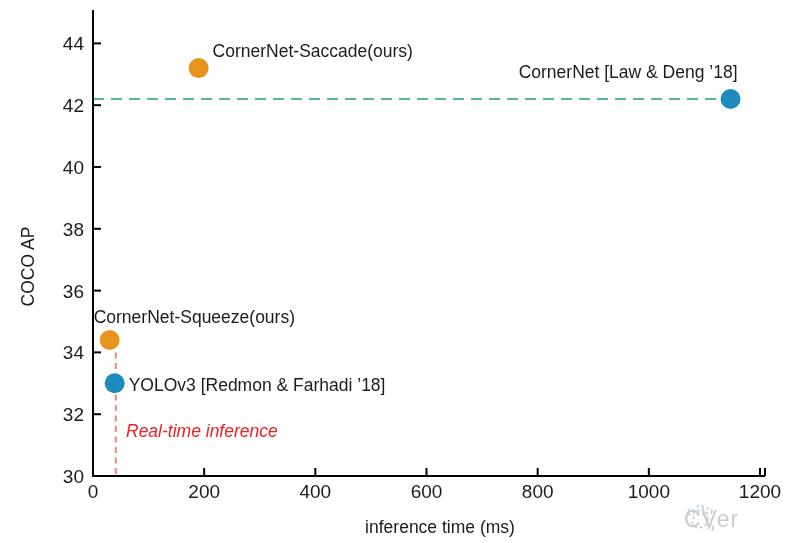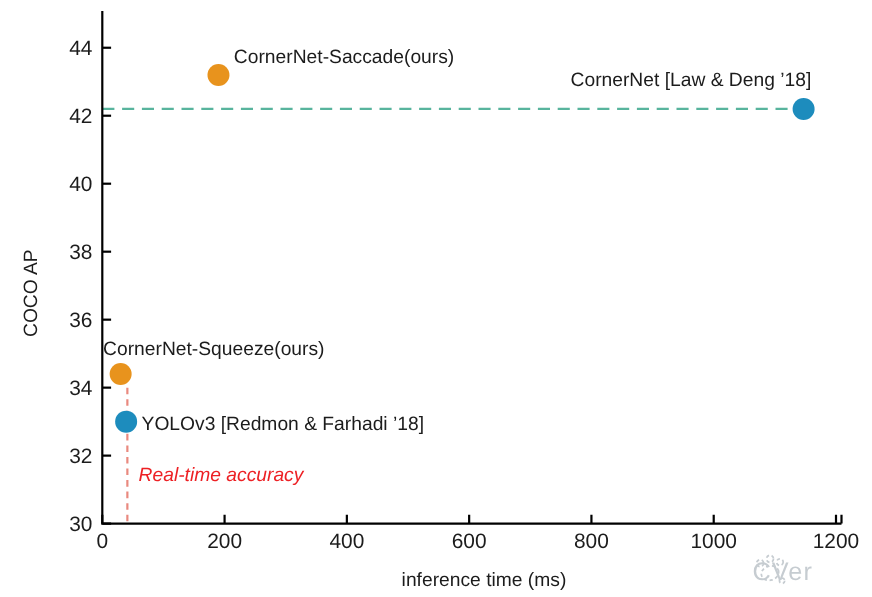--- a/index.html
+++ b/index.html
@@ -78,21 +78,21 @@
       <text x="93.675" y="323.0400000000001" font-size="17.5" text-anchor="start" fill="#1c1c1c" font-family="&quot;Liberation Sans&quot;, sans-serif">CornerNet-Squeeze(ours)</text>
       <circle cx="114.67750000000001" cy="383.3" r="10" fill="#1d8cbd"></circle>
       <text x="128.6775" y="391.3" font-size="17.5" text-anchor="start" fill="#1c1c1c" font-family="&quot;Liberation Sans&quot;, sans-serif">YOLOv3 [Redmon &amp; Farhadi ’18]</text>
     </svg>
 
   <div class="axis-title-x">inference time (ms)</div>
 
   <div class="axis-title-y">COCO AP</div>
 
 
-  <div class="anno-text anno-realtime">Real-time accuracy</div>
+  <div class="anno-text anno-realtime">Real-time inference</div>
 
   <div class="watermark">
     <svg width="36" height="36" viewBox="0 0 36 36">
       <g fill="none" stroke="#b4bcc2" stroke-width="1.6" stroke-dasharray="3 2.4">
         <ellipse cx="16" cy="22" rx="8" ry="6.5" transform="rotate(-18 16 22)"></ellipse>
         <circle cx="7" cy="13" r="3.2"></circle>
         <circle cx="16" cy="9" r="3.2"></circle>
         <circle cx="25" cy="12" r="3.0"></circle>
         <circle cx="27" cy="29" r="2.4"></circle>
       </g>

